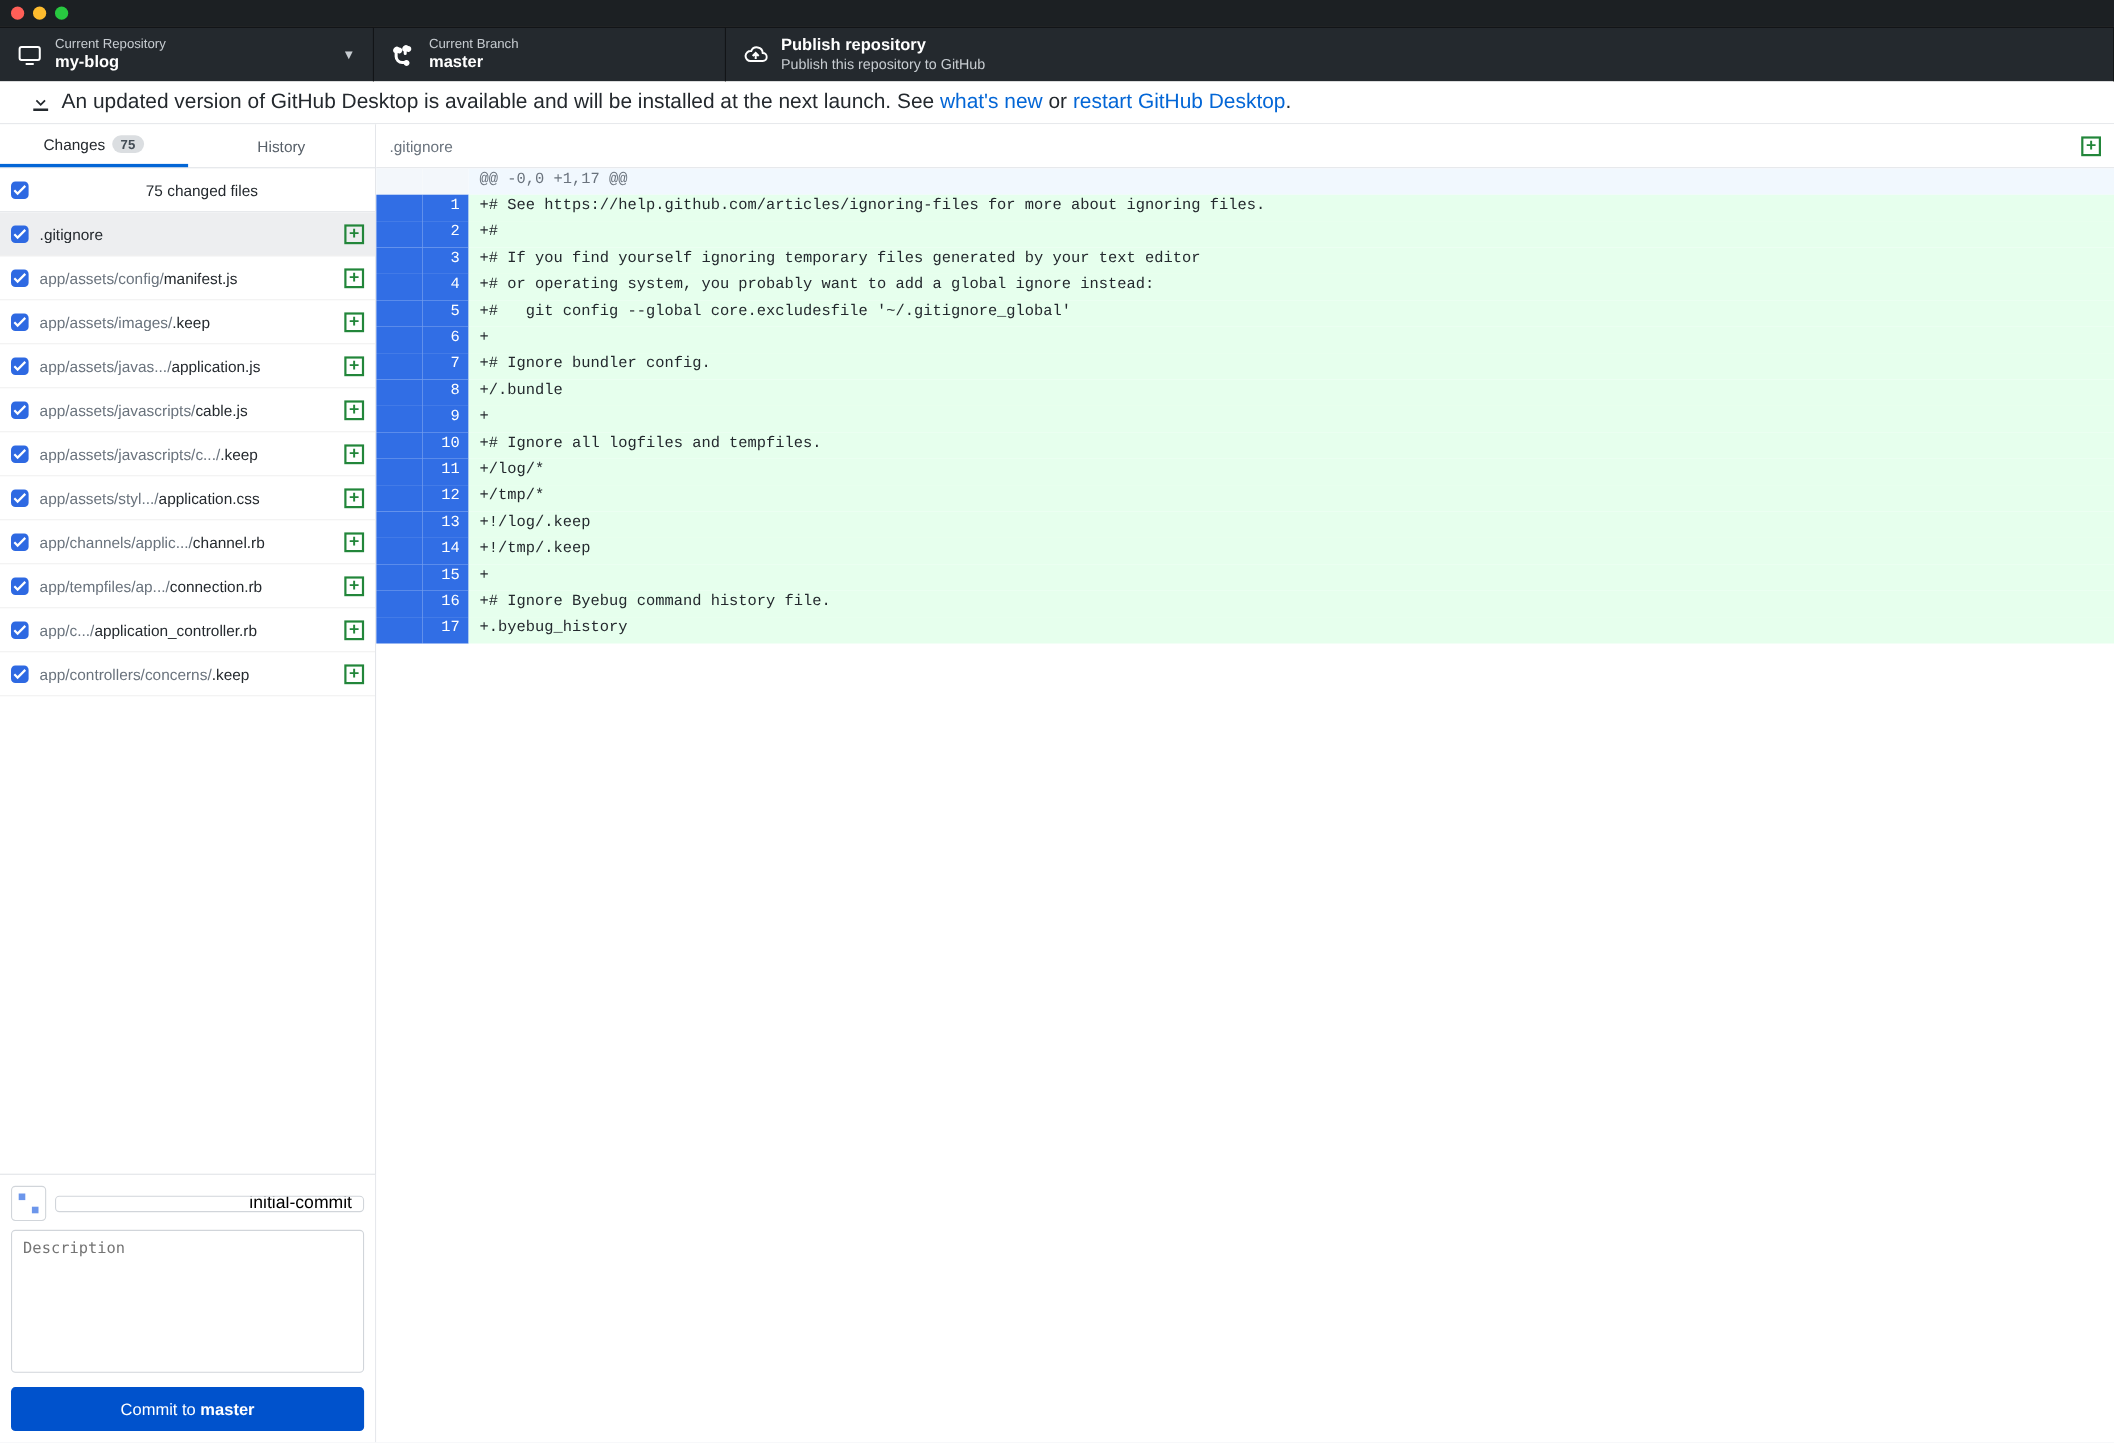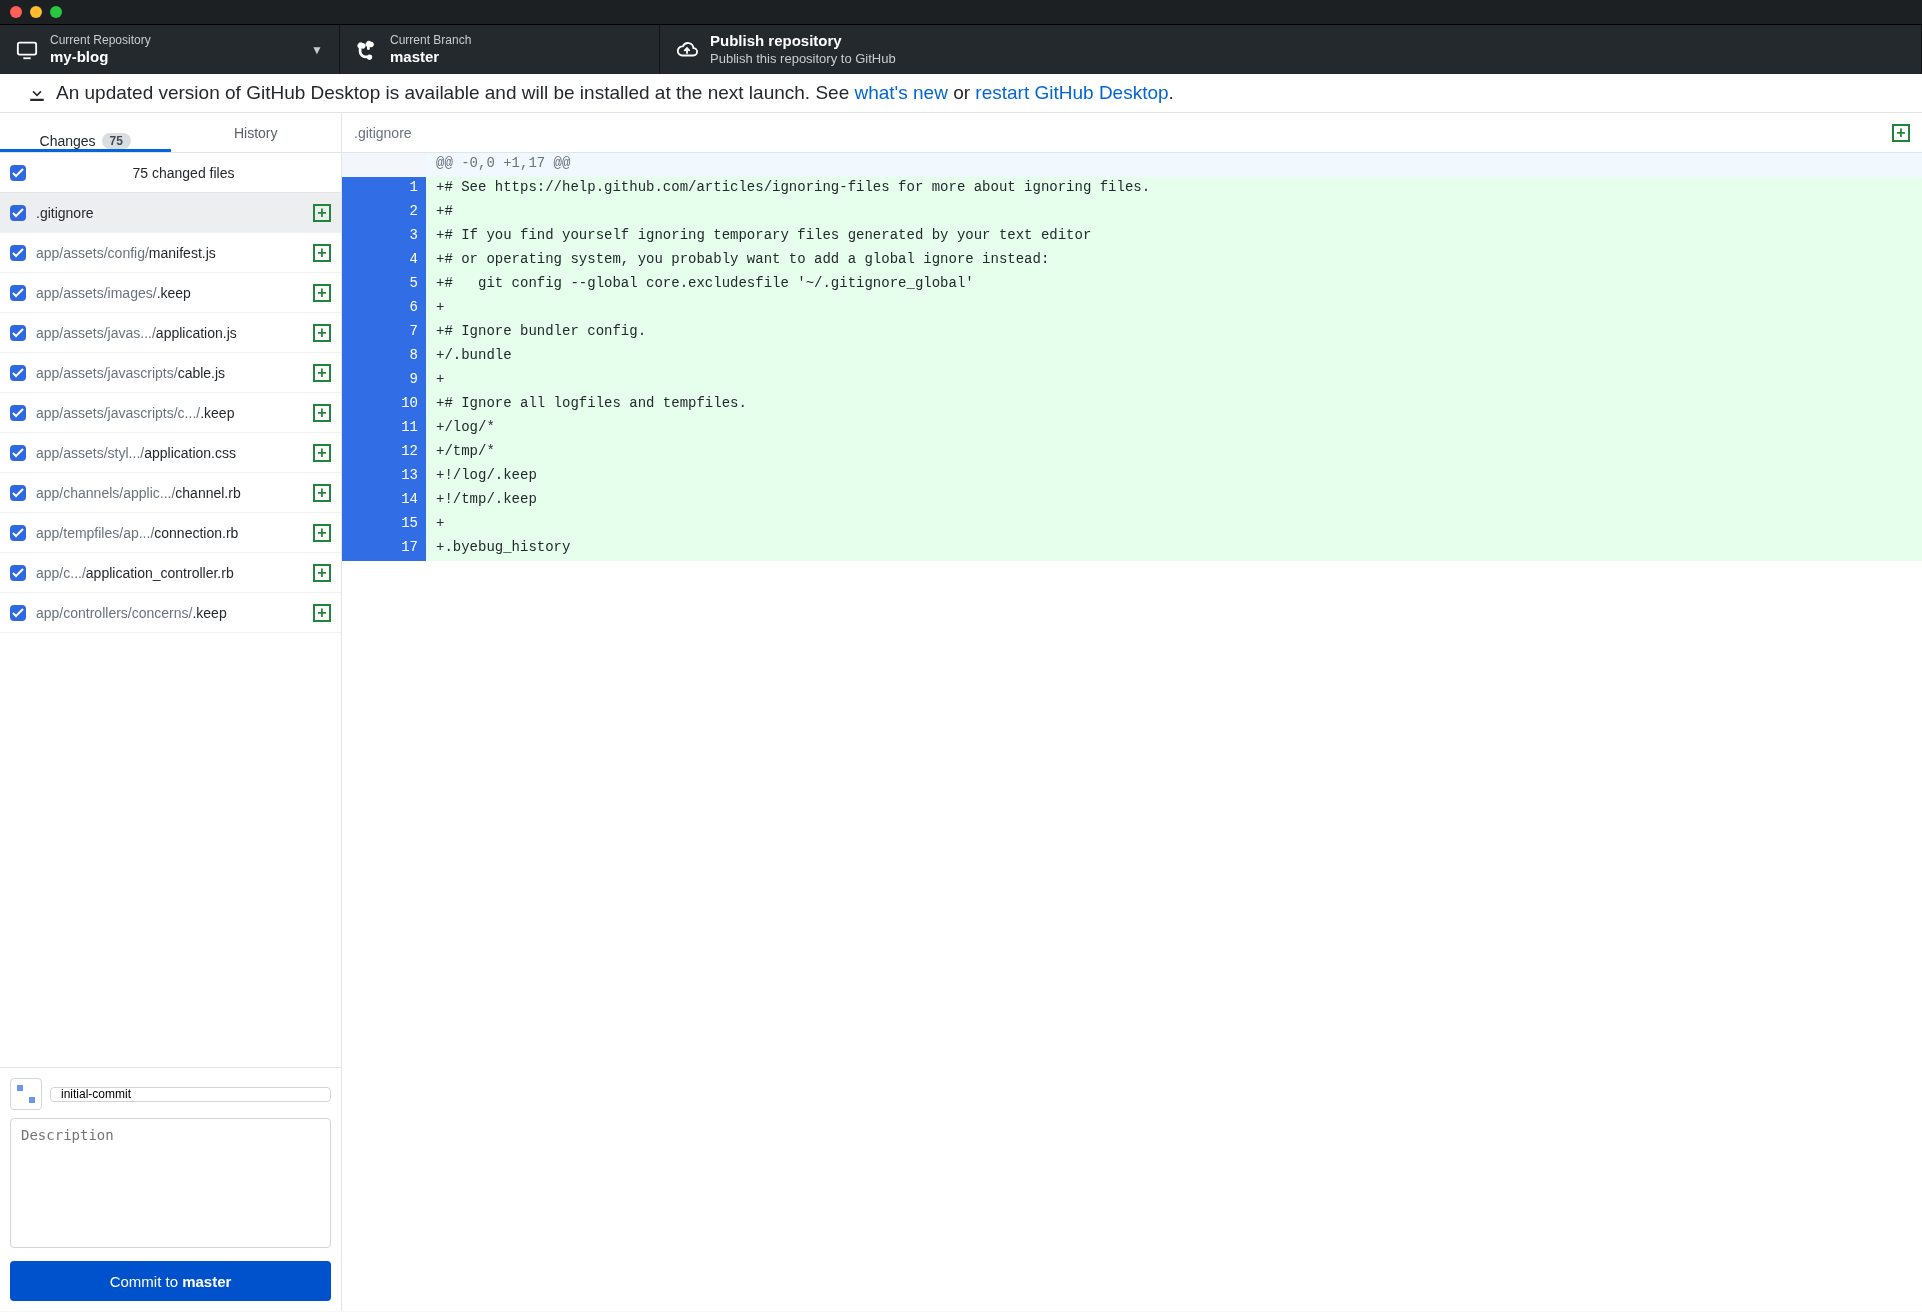--- a/index.html
+++ b/index.html
@@ -42,42 +42,42 @@
     border-bottom: 1px solid #e1e4e8;
   }
   .banner svg { width:18px; height:18px; }
   .banner a { color: #0366d6; text-decoration: none; }
 
   .main { display:flex; height: calc(100% - 24px - 50px - 40px); }
 
   .sidebar { width: 342px; display:flex; flex-direction:column; background:#fff; border-right:1px solid #e1e4e8;}
   .tabs { display:flex; height:40px; border-bottom:1px solid #e1e4e8;}
   .tab { flex:1; display:flex; align-items:center; justify-content:center; gap:6px; cursor:pointer; color:#586069; }
-  .tab.active { color:#24292e; border-bottom:3px solid #0366d6; font-weight:500;align-items:flex-end;}
+  .tab.active { color:#24292e; border-bottom:3px solid #0366d6; font-weight:500;}
   .tab .count { background:#dbdee1; color:#444d56; border-radius:10px; padding:1px 8px; font-size:12px; font-weight:600;}
 
   .file-header { display:flex; align-items:center; height:40px; padding:0 10px; gap:10px; border-bottom:1px solid #e1e4e8;justify-content:flex-end;}
   .chk { width:16px; height:16px; border-radius:4px; background:#2e69e2; display:inline-flex; align-items:center; justify-content:center; flex-shrink:0;}
   .chk svg{width:12px;height:12px;fill:#fff}
   .file-header-text { flex:1; text-align:center; color:#24292e; font-size:14px;}
 
   .filelist { flex:1; overflow:auto; }
   .file-row { display:flex; align-items:center; height:40px; padding:0 10px; gap:10px; border-bottom:1px solid #f1f1f1; cursor:pointer;}
   .file-row.selected { background:#edeef0; }
   .file-path { flex:1; white-space:nowrap; overflow:hidden; text-overflow:ellipsis; font-size:14px; color:#24292e;}
   .file-path .dim { color:#6a737d; }
   .status-add { width:18px; height:18px; border:2px solid #22863a; color:#22863a; display:flex; align-items:center; justify-content:center; font-weight:700; font-size:16px; line-height:1;}
 
   .commit-box { padding:10px; border-top:1px solid #e1e4e8; background:#fff;}
   .commit-row1 { display:flex; align-items:center; gap:8px; margin-bottom:8px;}
   .avatar { width:32px; height:32px; border:1px solid #d1d5da; border-radius:4px; position:relative; background:#fff;}
   .avatar::before,.avatar::after{content:"";position:absolute;width:6px;height:6px;background:#2e69e2;opacity:.7}
   .avatar::before{top:6px;left:6px}
   .avatar::after{bottom:6px;right:6px}
-  .summary-input { flex:1; height:15px; border:1px solid #d1d5da; border-radius:4px; padding:0 10px; font-size:12px;}
+  .summary-input { flex:1; height:15px; border:1px solid #d1d5da; border-radius:4px; padding:0 10px; font-size:16px;text-align:right;}
   .desc-input { width:100%; height:130px; border:1px solid #d1d5da; border-radius:4px; padding:8px 10px; font-size:14px; resize:none;}
   .commit-btn { margin-top:10px; width:100%; height:40px; background:#0052cc; color:#fff; border:none; border-radius:4px; font-size:15px; cursor:pointer;}
   .commit-btn b{font-weight:700}
 
   .diff-pane { flex:1; display:flex; flex-direction:column; background:#fff;}
   .diff-header { height:40px; display:flex; align-items:center; padding:0 12px; border-bottom:1px solid #e1e4e8; background:#fff;}
   .diff-file { color:#6a737d; font-size:14px;}
   .diff-header .status-add { margin-left:auto; }
 
   .diff-body { flex:1; overflow:auto; font-family: "SFMono-Regular", Consolas, "Liberation Mono", Menlo, monospace; font-size:14px;}
@@ -392,20 +392,27 @@
         <div class="diff-row add">
           <div class="gut">
             <div class="gut-old"></div>
             <div class="gut-new">15</div>
           </div>
           <div class="line-code">+</div>
         </div>
         <div class="diff-row add">
           <div class="gut">
             <div class="gut-old"></div>
+            <div class="gut-new">16</div>
+          </div>
+          <div class="line-code">+# Ignore Byebug command history file.</div>
+        </div>
+        <div class="diff-row add">
+          <div class="gut">
+            <div class="gut-old"></div>
             <div class="gut-new">17</div>
           </div>
           <div class="line-code">+.byebug_history</div>
         </div>
       </div>
   </div>
 
 </div>
 
 </body></html>

